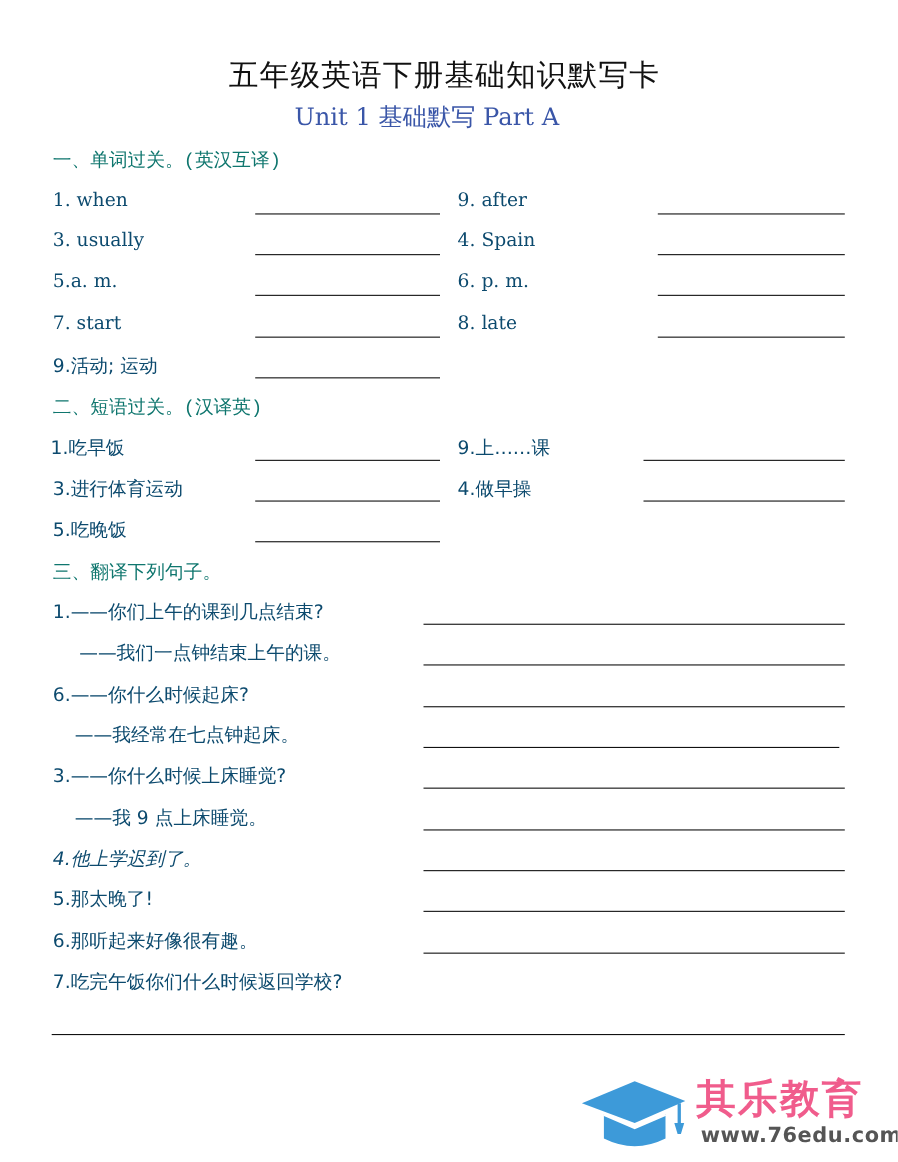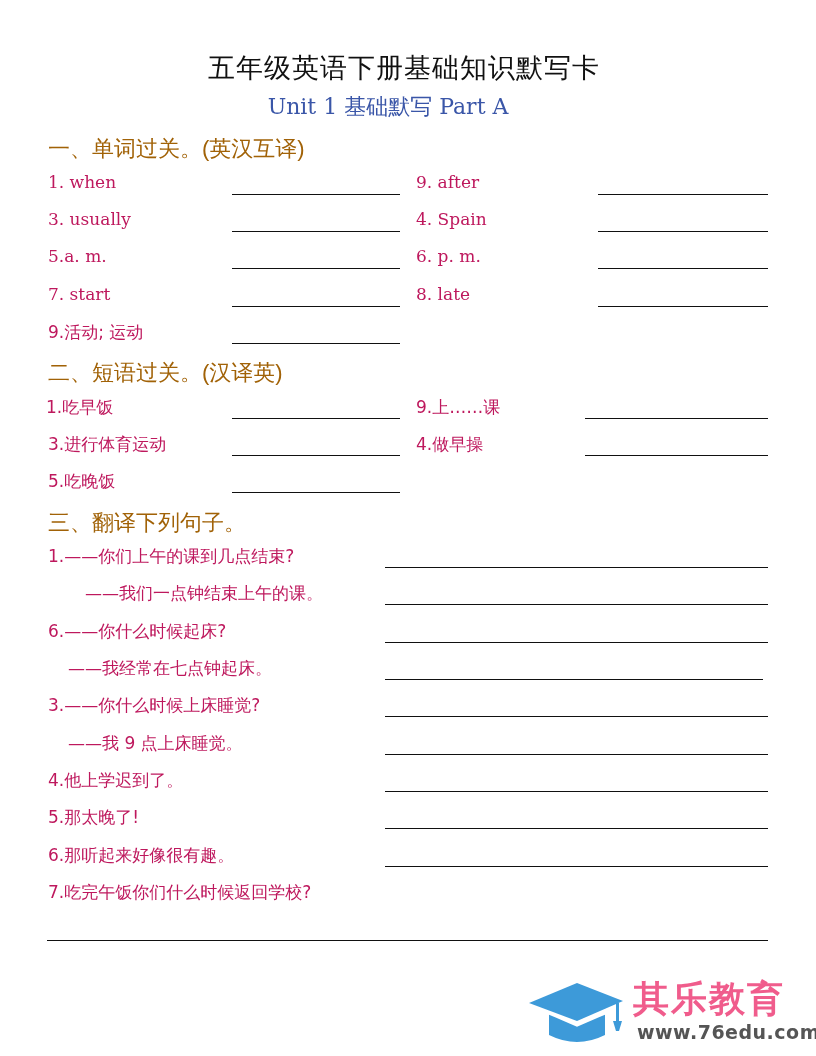--- a/index.html
+++ b/index.html
@@ -11,25 +11,25 @@
     position: absolute; left: 0; width: 808px; top: 50px; text-align: center;
     font-size: 27px; letter-spacing: 1px; color: #111111;
     font-family: "DejaVu Sans", sans-serif; font-weight: normal;
   }
   .subtitle {
     position: absolute; left: 0; width: 776px; top: 92px; text-align: center;
     font-size: 22px; color: #3a56a8;
     font-family: "DejaVu Serif", "Liberation Serif", serif;
   }
   .heading {
-    position: absolute; left: 48px; font-size: 22px; color: #a16207;
-    font-family: Liberation Sans, sans-serif;
+    position: absolute; left: 48px; font-size: 17px; color: #0f766e;
+    font-family: Liberation Mono, monospace;
   }
   .item {
-    position: absolute; font-size: 17px; color: #be185d; white-space: nowrap;
+    position: absolute; font-size: 17px; color: #0c4a6e; white-space: nowrap;
   }
   .item.cn { font-family: "DejaVu Sans", sans-serif; }
   .blank {
     position: absolute; height: 0; border-top: 1.3px solid #111111;
   }
   .logo { position: absolute; left: 527px; top: 975px; width: 280px; height: 72px; }
   .logo-cap { position: absolute; left: 0; top: 2px; width: 100px; height: 70px; }
   .logo-name {
     position: absolute; left: 106px; top: 0px; font-size: 36px; font-weight: bold;
     color: #f05c8c; letter-spacing: 2px; font-family: "DejaVu Sans", sans-serif;
@@ -85,36 +85,36 @@
   <div class="blank" style="left:585px; width:183px; top:455px;"></div>
 
   <div class="item cn" style="left:48px; top:470px;">5.吃晚饭</div>
   <div class="blank" style="left:232px; width:168px; top:492px;"></div>
 
   <div class="heading" style="top:508px;">三、翻译下列句子。</div>
 
   <div class="item cn" style="left:48px; top:545px;">1.——你们上午的课到几点结束?</div>
   <div class="blank" style="left:385px; width:383px; top:567px;"></div>
 
-  <div class="item cn" style="left:85px; top:582px;">——我们一点钟结束上午的课。</div>
+  <div class="item cn" style="left:72px; top:582px;">——我们一点钟结束上午的课。</div>
   <div class="blank" style="left:385px; width:383px; top:604px;"></div>
 
   <div class="item cn" style="left:48px; top:620px;">6.——你什么时候起床?</div>
   <div class="blank" style="left:385px; width:383px; top:642px;"></div>
 
   <div class="item cn" style="left:68px; top:657px;">——我经常在七点钟起床。</div>
   <div class="blank" style="left:385px; width:378px; top:679px;"></div>
 
   <div class="item cn" style="left:48px; top:694px;">3.——你什么时候上床睡觉?</div>
   <div class="blank" style="left:385px; width:383px; top:716px;"></div>
 
   <div class="item cn" style="left:68px; top:732px;">——我 9 点上床睡觉。</div>
   <div class="blank" style="left:385px; width:383px; top:754px;"></div>
 
-  <div class="item cn" style="left:48px; top:769px;">4.他上学迟到了。</div>
+  <div class="item cn" style="left:48px; top:769px;font-style:italic;">4.他上学迟到了。</div>
   <div class="blank" style="left:385px; width:383px; top:791px;"></div>
 
   <div class="item cn" style="left:48px; top:806px;">5.那太晚了!</div>
   <div class="blank" style="left:385px; width:383px; top:828px;"></div>
 
   <div class="item cn" style="left:48px; top:844px;">6.那听起来好像很有趣。</div>
   <div class="blank" style="left:385px; width:383px; top:866px;"></div>
 
   <div class="item cn" style="left:48px; top:881px;">7.吃完午饭你们什么时候返回学校?</div>
   <div class="blank" style="left:47px; width:721px; top:940px;"></div>

